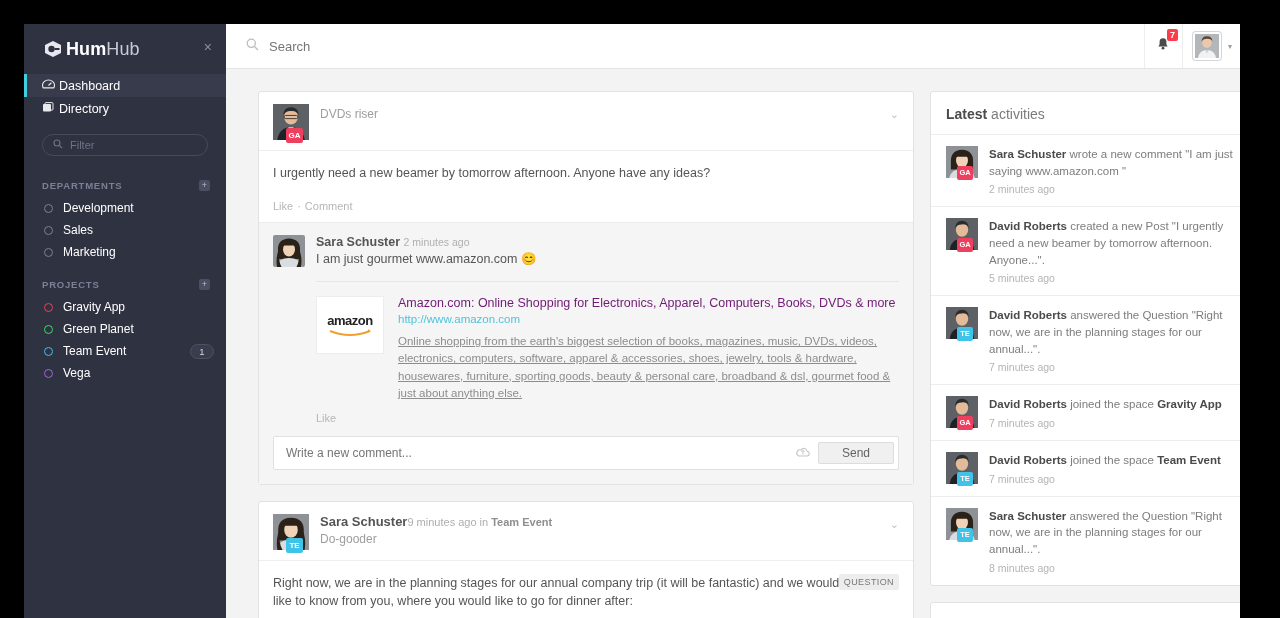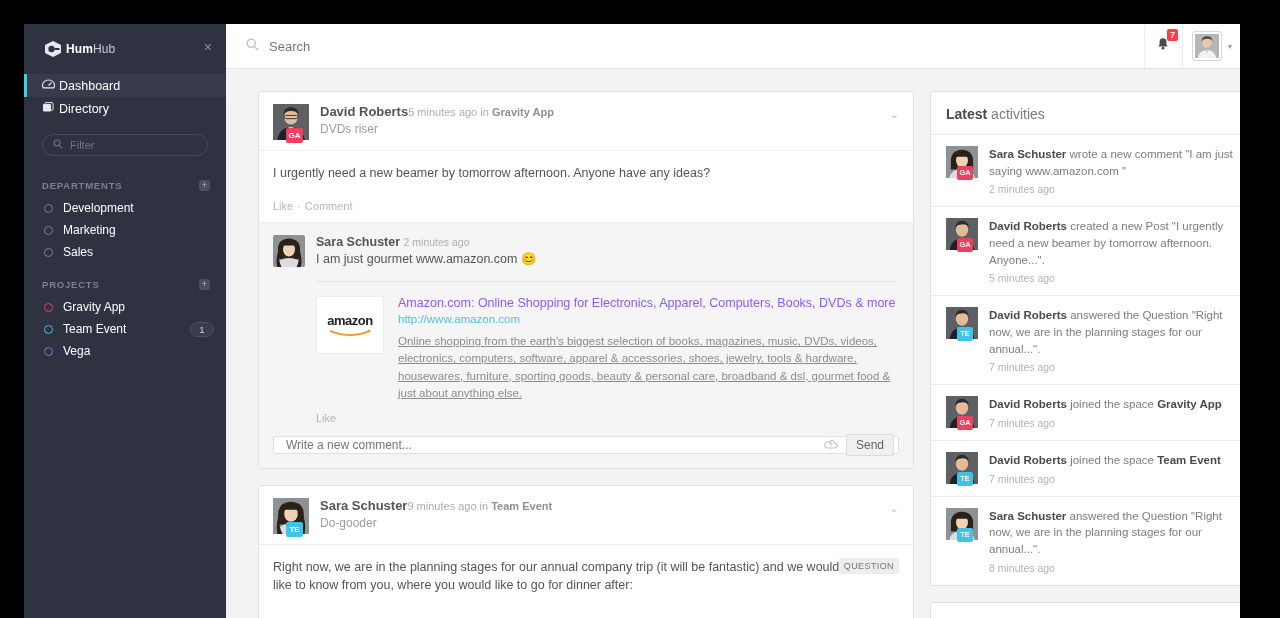--- a/index.html
+++ b/index.html
@@ -24,21 +24,21 @@
     background: #2f3241;
   }
   .brand {
     height: 50px; display: flex; align-items: center;
     padding: 0 14px 0 18px; position: relative;
   }
   .brand-logo {
     width: 22px; height: 20px; margin-right: 2px;
     display: flex; align-items: center; justify-content: center;
   }
-  .brand-text { font-size: 12px; color: #ffffff; letter-spacing: .1px; }
+  .brand-text { font-size: 18px; color: #ffffff; letter-spacing: .1px; }
   .brand-text b { font-weight: bold; }
   .brand-text span { color: #c9ccd6; font-weight: normal; }
   .brand-close {
     position: absolute; right: 14px; top: 16px;
     color: #8a8fa3; font-size: 14px; line-height: 1; cursor: pointer;
   }
 
   .nav-item {
     height: 23px; display: flex; align-items: center;
     padding-left: 18px; color: #ffffff; font-size: 12.5px;
@@ -184,38 +184,38 @@
   .ctime { font-size: 10.5px; color: #b0b0b0; font-weight: normal; }
   .ctext { font-size: 12.5px; color: #555555; margin-top: 2px; }
 
   .oembed { margin: 6px 14px 0 57px; border-top: 1px solid #e6e6e6; padding-top: 14px; display: flex; }
   .amz-thumb {
     width: 68px; height: 58px; background: #ffffff; border: 1px solid #ededed;
     flex: none; margin-right: 14px; display: flex; align-items: center;
     justify-content: center; flex-direction: column;
   }
   .amz-word { font-size: 13px; font-weight: bold; color: #232323; letter-spacing: -.5px; }
-  .oe-title { font-size: 12.5px; color: #8b5cf6; font-weight: normal; }
+  .oe-title { font-size: 12.5px; color: #701a75; font-weight: normal; }
   .oe-url { font-size: 11.5px; color: #4ec3dd; margin-top: 3px; }
   .oe-desc { font-size: 11.5px; color: #8d8d8d; line-height: 1.5; margin-top: 8px; max-width: 510px; text-decoration: underline; }
   .oe-like { font-size: 11px; color: #b6b6b6; padding: 10px 14px 12px 57px; }
 
   .cbox-wrap { padding: 0 14px 14px 14px; }
   .cbox {
     background: #ffffff; border: 1px solid #e0e0e0; border-radius: 2px;
-    height: 18px; display: flex; align-items: center; padding: 0 4px 0 12px;
+    height: 34px; display: flex; align-items: center; padding: 0 4px 0 12px;
   }
   .cbox input {
     border: none; outline: none; flex: 1; font-size: 12px; color: #9d9d9d;
     font-family: "Liberation Sans", sans-serif; background: transparent;
   }
   .cloud { color: #c5c5c5; font-size: 12px; margin-right: 8px; cursor: pointer; }
   .sendbtn {
     background: #f0f0f0; border: 1px solid #dcdcdc; border-radius: 2px;
-    font-size: 12px; color: #636363; padding: 3px 9px; cursor: pointer;
+    font-size: 12px; color: #636363; padding: 3px 23px; cursor: pointer;
     font-family: "Liberation Sans", sans-serif;
   }
 
   
   .poll { padding: 4px 14px 12px 14px; }
 
   
   .rail-card { background: #ffffff; border: 1px solid #e2e2e2; border-radius: 3px; margin-bottom: 16px; }
   .rail-title { font-size: 14px; color: #4b4b4b; padding: 14px 15px 12px 15px; }
   .rail-title b { font-weight: bold; }
@@ -289,36 +289,40 @@
       <span class="sec-title">DEPARTMENTS</span>
       <span class="sec-plus">+</span>
     </div>
     <div>
       <div class="space-item">
         <span class="dot"></span>
         <span class="space-label">Development</span>
       </div>
       <div class="space-item">
         <span class="dot"></span>
+        <span class="space-label">Sales</span>
+      </div>
+      <div class="space-item">
+        <span class="dot"></span>
         <span class="space-label">Marketing</span>
-      </div>
-      <div class="space-item">
-        <span class="dot"></span>
-        <span class="space-label">Sales</span>
       </div>
     </div>
 
     <div class="sec-head">
       <span class="sec-title">PROJECTS</span>
       <span class="sec-plus">+</span>
     </div>
     <div>
       <div class="space-item">
         <span class="dot" id="d0" style="border-color: rgb(238, 63, 94);"></span>
         <span class="space-label">Gravity App</span>
+      </div>
+      <div class="space-item">
+        <span class="dot" id="d1" style="border-color: rgb(61, 220, 94);"></span>
+        <span class="space-label">Green Planet</span>
       </div>
       <div class="space-item">
         <span class="dot" id="d2" style="border-color: rgb(63, 195, 232);"></span>
         <span class="space-label">Team Event</span>
         <span class="space-badge">1</span>
       </div>
       <div class="space-item">
         <span class="dot" id="d3" style="border-color: rgb(162, 100, 224);"></span>
         <span class="space-label">Vega</span>
       </div>
@@ -373,23 +377,20 @@
                   <ellipse cx="17" cy="12" rx="6.5" ry="7.4" fill="#e3bb99"></ellipse>
                   <path d="M9.6 11 Q10 3 17 3 Q24 3 24.4 11 Q23 6.2 17 6.6 Q11.4 6.4 9.6 11Z" fill="#2b2b2b"></path>
                   <path d="M4 34 Q6 22 17 22 Q28 22 30 34 Z" fill="#1e2228"></path>
                   <path d="M14.4 22 L17 27 L19.6 22 Z" fill="#e9eef2"></path>
                   <rect x="10.5" y="10.8" width="13" height="3" rx="1.4" fill="none" stroke="#3a3a3a" stroke-width="0.9"></rect>
                 </svg>
             </span>
             <span class="space-tag" id="tag0" style="background: rgb(238, 63, 94);">GA</span>
           </span>
           <div>
-            <div class="pname">
-              <span>David Roberts</span><span class="pmeta"><span>5 minutes ago in </span><b>Gravity App</b></span>
-            </div>
             <div class="psub">DVDs riser</div>
           </div>
           <span class="chev">⌄</span>
         </div>
         <div class="post-body">
           <div class="post-text">I urgently need a new beamer by tomorrow afternoon. Anyone have any ideas?</div>
         </div>
         <div class="actions">
           <a>Like</a><span class="sepdot">·</span><a>Comment</a>
         </div>

